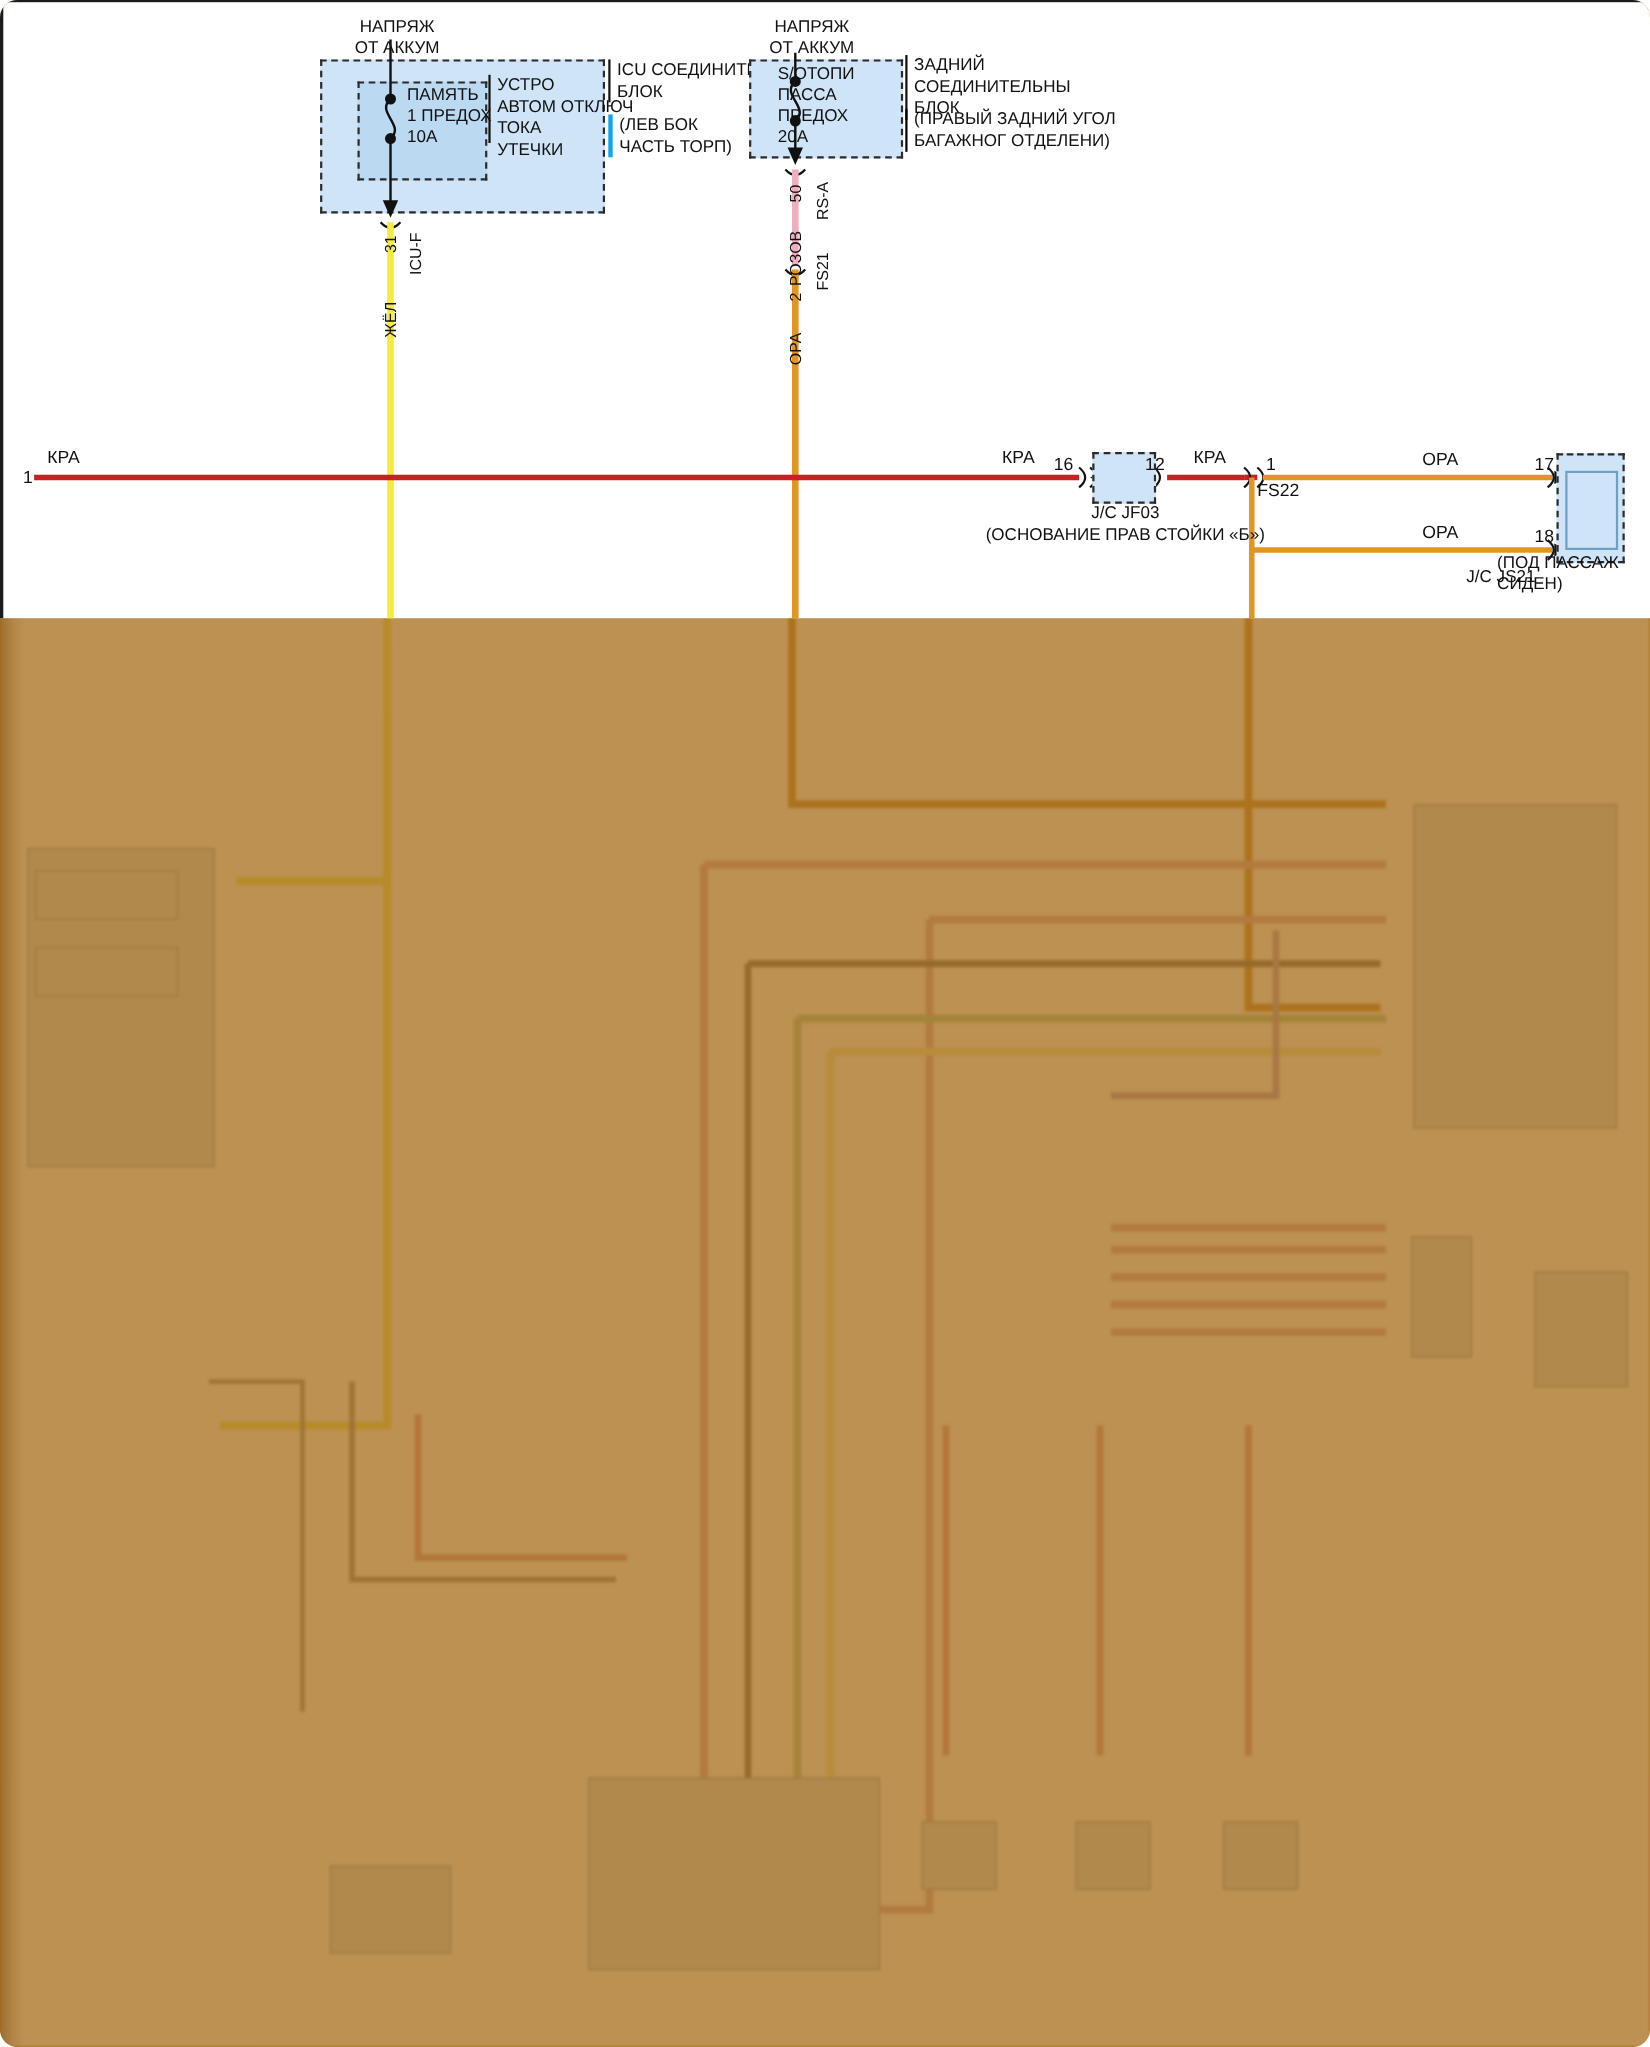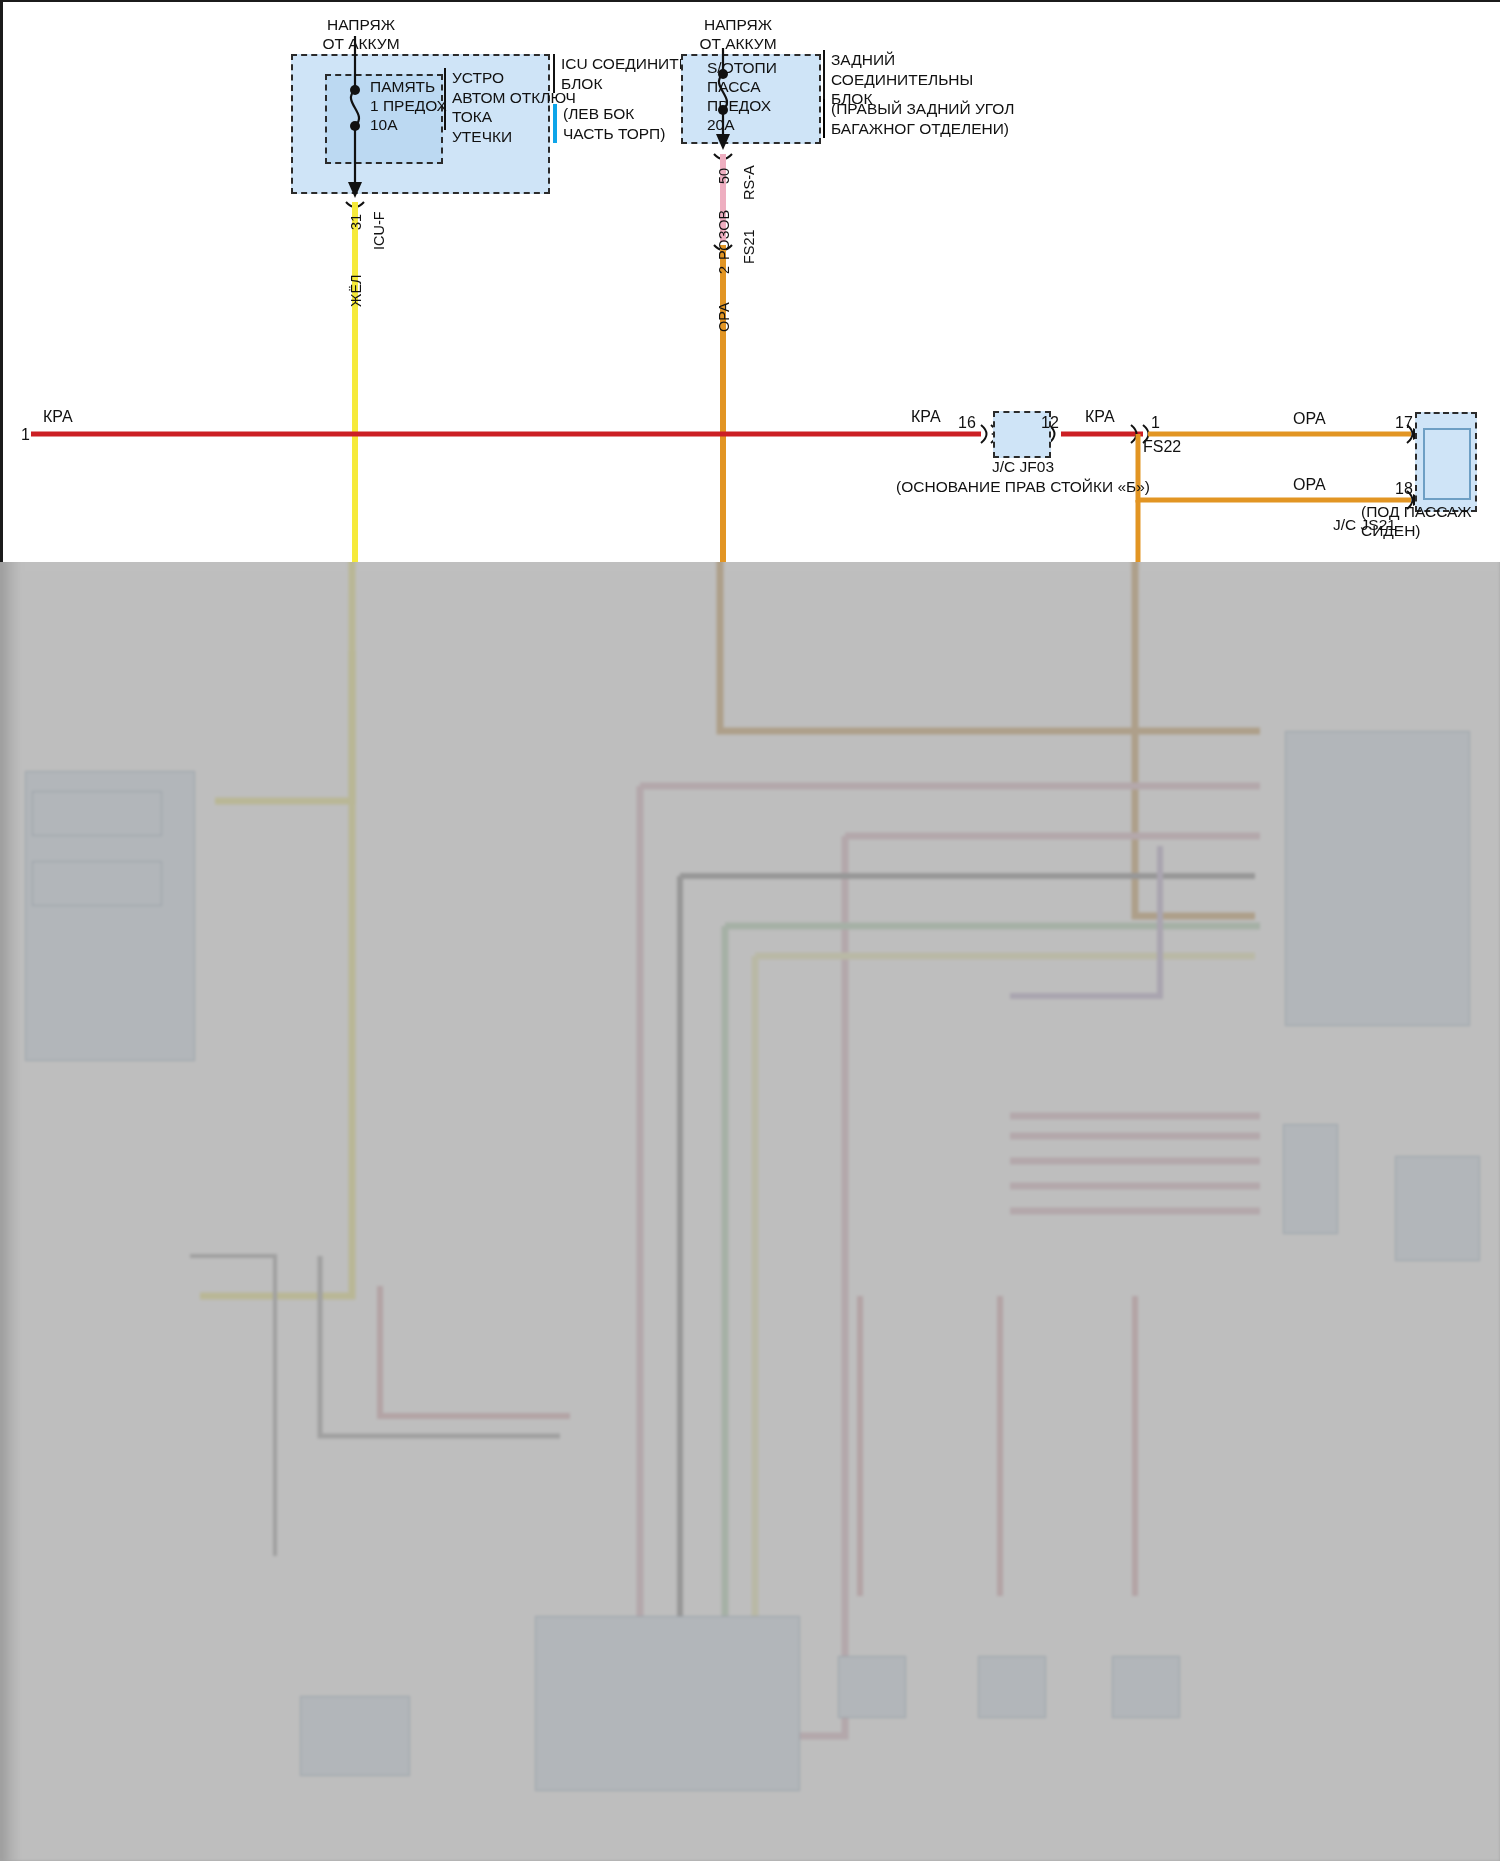--- a/index.html
+++ b/index.html
@@ -1,18 +1,18 @@
 <!DOCTYPE html>
 <html><head>
 <meta charset="utf-8">
 <title>Wiring Diagram</title>
 <style>
   html,body{margin:0;padding:0;background:#ffffff;}
   body{font-family:"Liberation Sans","DejaVu Sans",sans-serif;}
-  #page{position:relative;width:1500px;height:1861px;overflow:hidden;background:#a3a3a3;}
+  #page{position:relative;width:1500px;height:1861px;overflow:hidden;background:#a16207;border-radius:16px;}
 
   
   #top-region{position:absolute;left:0;top:0;width:1500px;height:562px;
       background:#fff;border-left:3px solid #1b1b1b;border-top:2px solid #1b1b1b;
       box-sizing:border-box;overflow:hidden;z-index:5;}
 
   
   #bottom-region{position:absolute;left:0;top:556px;width:1500px;height:1305px;
       overflow:hidden;opacity:.30;filter:blur(1.4px) saturate(.62);z-index:2;
       background:linear-gradient(180deg,#ffffff 0%,#fdfdfd 3%,#fdfdfd 100%);}

